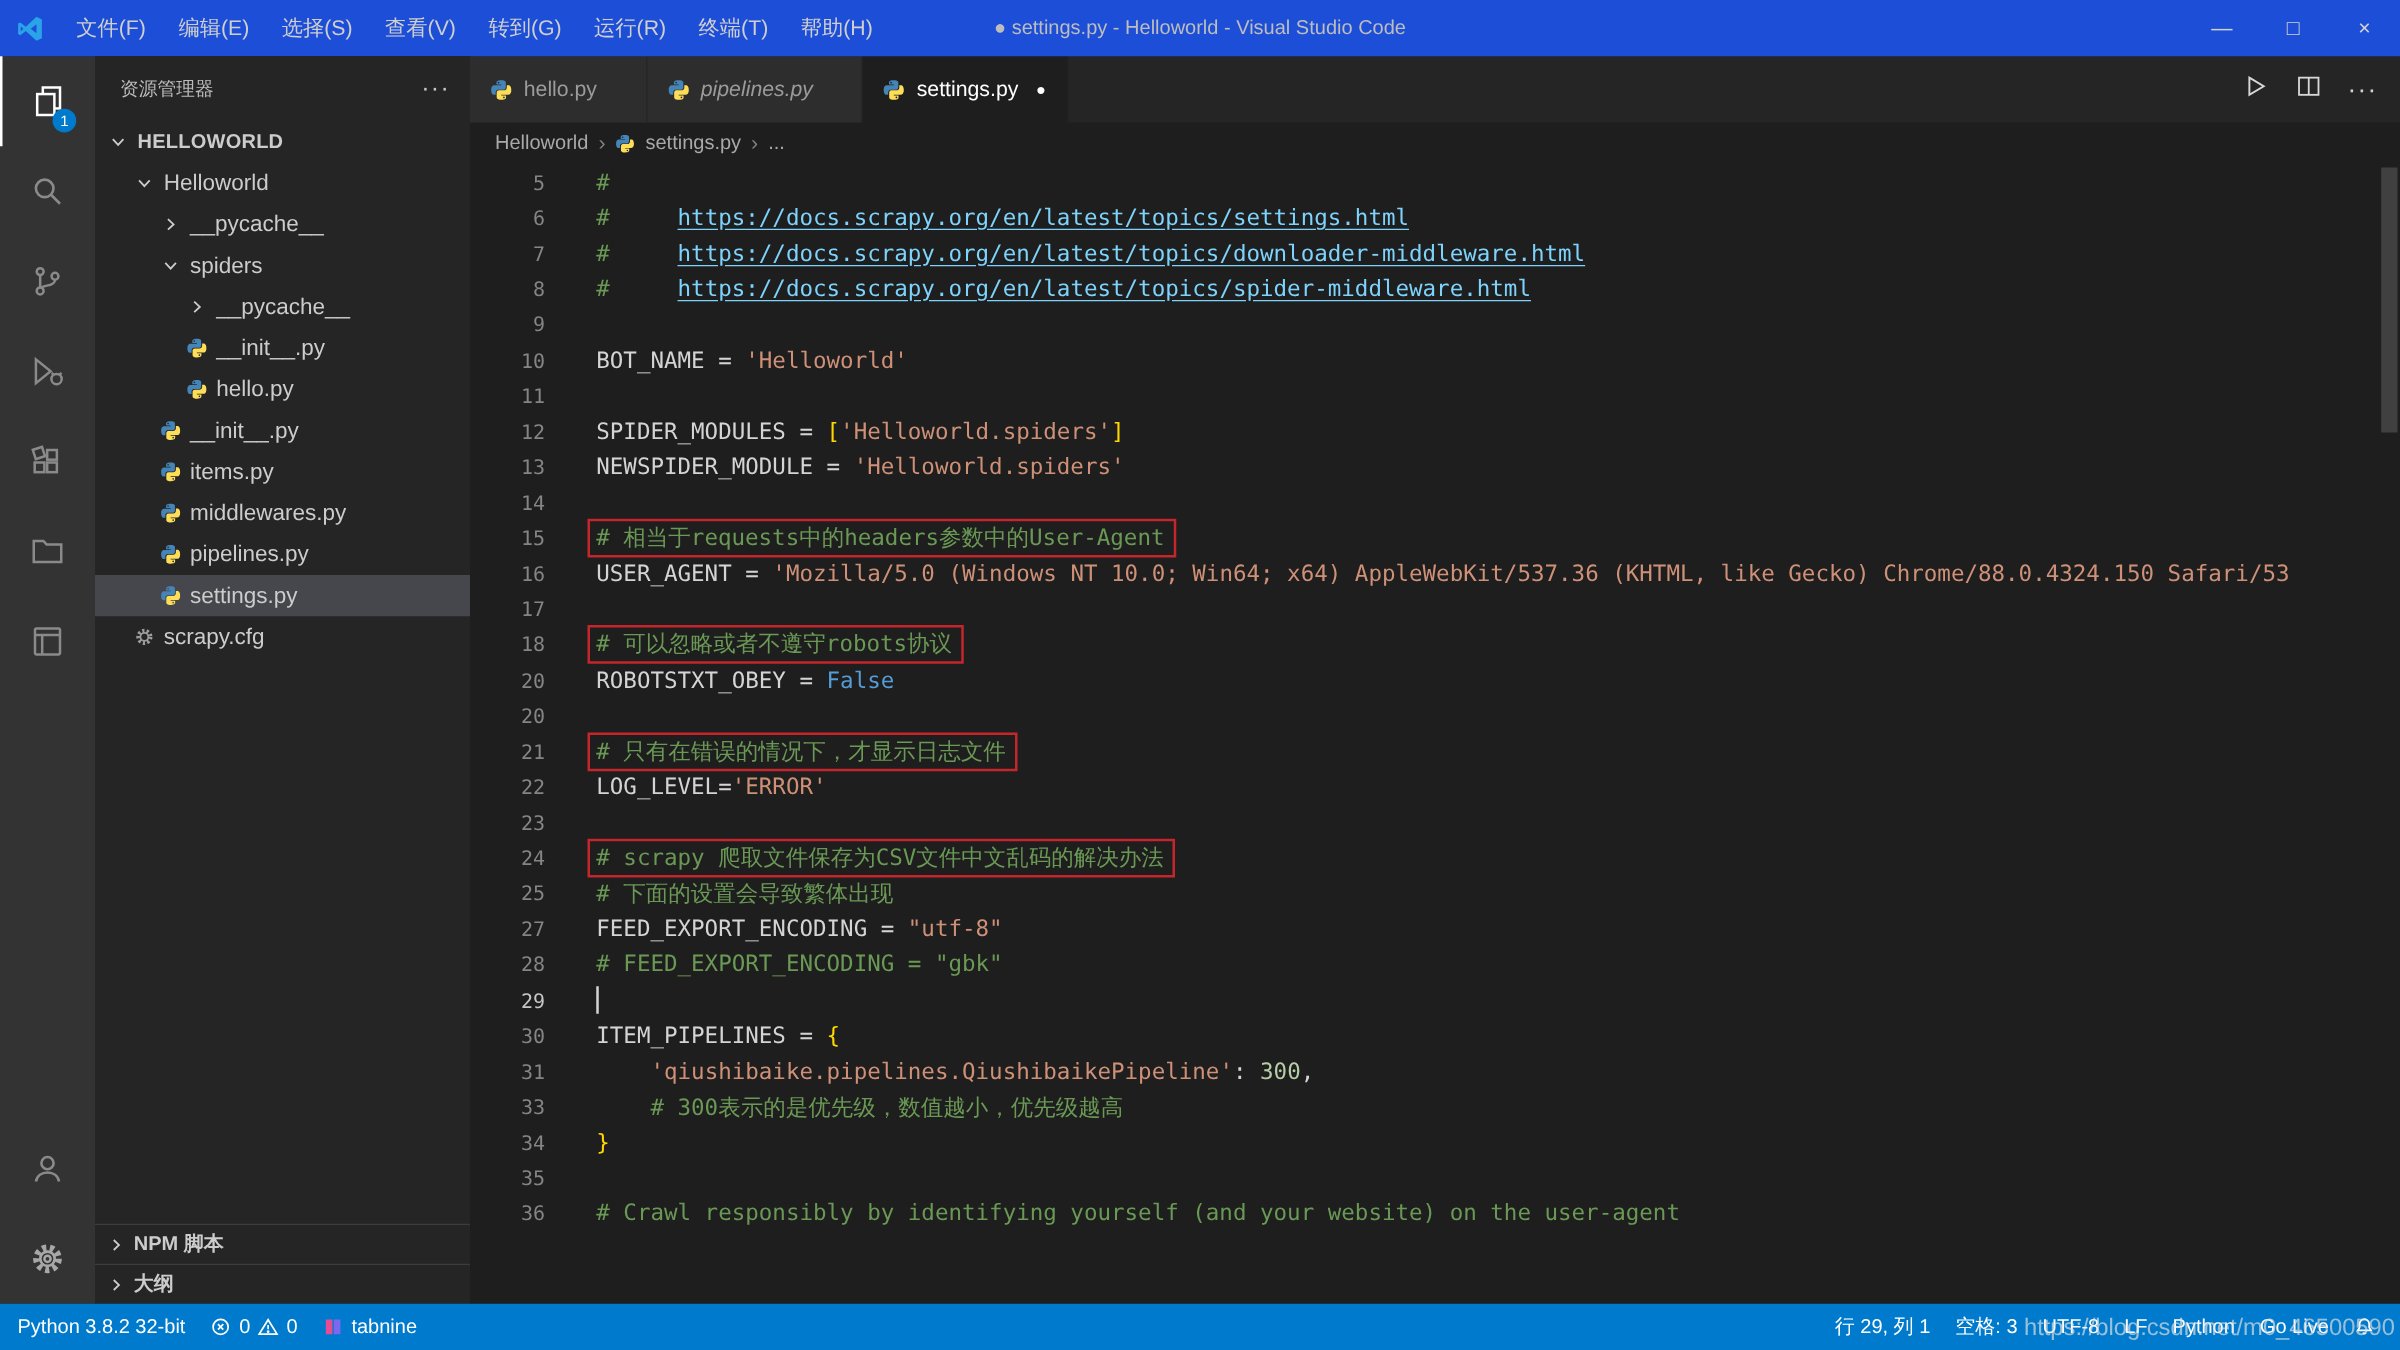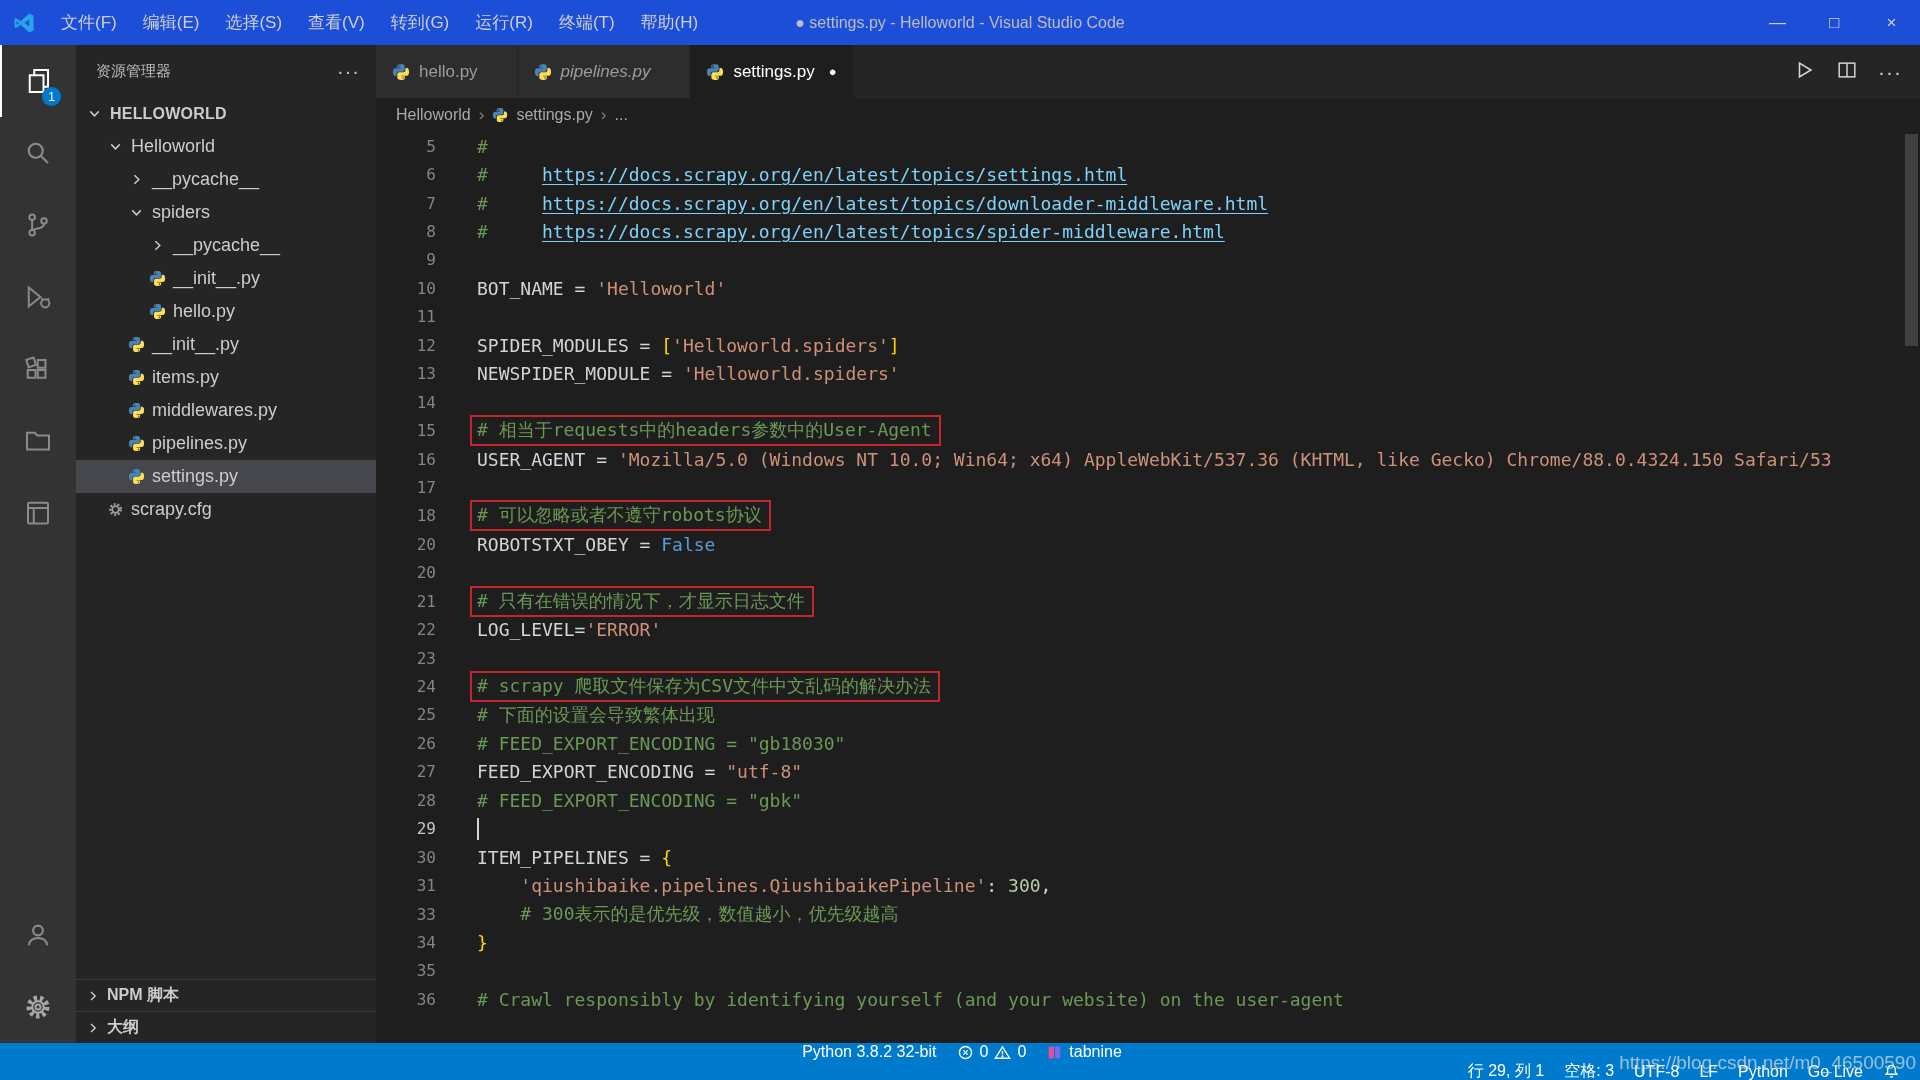--- a/index.html
+++ b/index.html
@@ -72,21 +72,21 @@
   .tok-link { color:#7dd3fc; text-decoration:underline; text-underline-offset:3px; }
   .tok-string { color:#ce9178; }
   .tok-keyword { color:#569cd6; }
   .tok-number { color:#b5cea8; }
   .tok-bracket { color:#ffd700; }
   .redbox { display:inline-block; border:2px solid #c5262c; padding:1px 7px 2px 5px; margin-left:-7px; }
   .caret { display:inline-block; width:2px; height:22px; background:#d4d4d4; vertical-align:middle; }
   .vscrollbar { position:absolute; top:2px; right:2px; width:13px; height:212px; background:rgba(121,121,121,.38); cursor:pointer; }
 
   
-  .statusbar { height:37px; background:#007acc; color:#ffffff; display:flex; align-items:center; font-size:16px; position:relative;flex-direction:column; }
+  .statusbar { height:37px; background:#007acc; color:#ffffff; display:flex; align-items:center; font-size:16px; position:relative; }
   .sb-item { padding:0 10px; height:100%; display:flex; align-items:center; gap:6px; cursor:pointer; white-space:nowrap; }
   .sb-item svg { width:17px; height:17px; }
   .sb-left { display:flex; height:100%; align-items:center; padding-left:4px; }
   .sb-right { margin-left:auto; display:flex; height:100%; align-items:center; padding-right:10px; }
   .watermark { position:absolute; right:4px; top:9px; color:rgba(225,225,225,.68); font-size:19px; pointer-events:none; }
 </style>
 </head>
 <body>
 
 <div class="titlebar">
@@ -395,21 +395,20 @@
           <div class="code-line"><span class="ln">16</span><span class="lc"><span class="tok-plain">USER_AGENT = </span><span class="tok-string">'Mozilla/5.0 (Windows NT 10.0; Win64; x64) AppleWebKit/537.36 (KHTML, like Gecko) Chrome/88.0.4324.150 Safari/53</span></span></div>
           <div class="code-line"><span class="ln">17</span><span class="lc"></span></div>
           <div class="code-line"><span class="ln">18</span><span class="lc"><span class="redbox"><span class="tok-comment"># 可以忽略或者不遵守robots协议</span></span></span></div>
           <div class="code-line"><span class="ln">20</span><span class="lc"><span class="tok-plain">ROBOTSTXT_OBEY = </span><span class="tok-keyword">False</span></span></div>
           <div class="code-line"><span class="ln">20</span><span class="lc"></span></div>
           <div class="code-line"><span class="ln">21</span><span class="lc"><span class="redbox"><span class="tok-comment"># 只有在错误的情况下，才显示日志文件</span></span></span></div>
           <div class="code-line"><span class="ln">22</span><span class="lc"><span class="tok-plain">LOG_LEVEL=</span><span class="tok-string">'ERROR'</span></span></div>
           <div class="code-line"><span class="ln">23</span><span class="lc"></span></div>
           <div class="code-line"><span class="ln">24</span><span class="lc"><span class="redbox"><span class="tok-comment"># scrapy 爬取文件保存为CSV文件中文乱码的解决办法</span></span></span></div>
           <div class="code-line"><span class="ln">25</span><span class="lc"><span class="tok-comment"># 下面的设置会导致繁体出现</span></span></div>
-          <div class="code-line"><span class="ln">26</span><span class="lc"><span class="tok-comment"># FEED_EXPORT_ENCODING = "gb18030"</span></span></div>
           <div class="code-line"><span class="ln">27</span><span class="lc"><span class="tok-plain">FEED_EXPORT_ENCODING = </span><span class="tok-string">"utf-8"</span></span></div>
           <div class="code-line"><span class="ln">28</span><span class="lc"><span class="tok-comment"># FEED_EXPORT_ENCODING = "gbk"</span></span></div>
           <div class="code-line current"><span class="ln">29</span><span class="lc"><span class="caret"></span></span></div>
           <div class="code-line"><span class="ln">30</span><span class="lc"><span class="tok-plain">ITEM_PIPELINES = </span><span class="tok-bracket">{</span></span></div>
           <div class="code-line"><span class="ln">31</span><span class="lc"><span class="tok-plain">    </span><span class="tok-string">'qiushibaike.pipelines.QiushibaikePipeline'</span><span class="tok-plain">: </span><span class="tok-number">300</span><span class="tok-plain">,</span></span></div>
           <div class="code-line"><span class="ln">33</span><span class="lc"><span class="tok-comment">    # 300表示的是优先级，数值越小，优先级越高</span></span></div>
           <div class="code-line"><span class="ln">34</span><span class="lc"><span class="tok-bracket">}</span></span></div>
           <div class="code-line"><span class="ln">35</span><span class="lc"></span></div>
           <div class="code-line"><span class="ln">36</span><span class="lc"><span class="tok-comment"># Crawl responsibly by identifying yourself (and your website) on the user-agent</span></span></div>
         </div>

